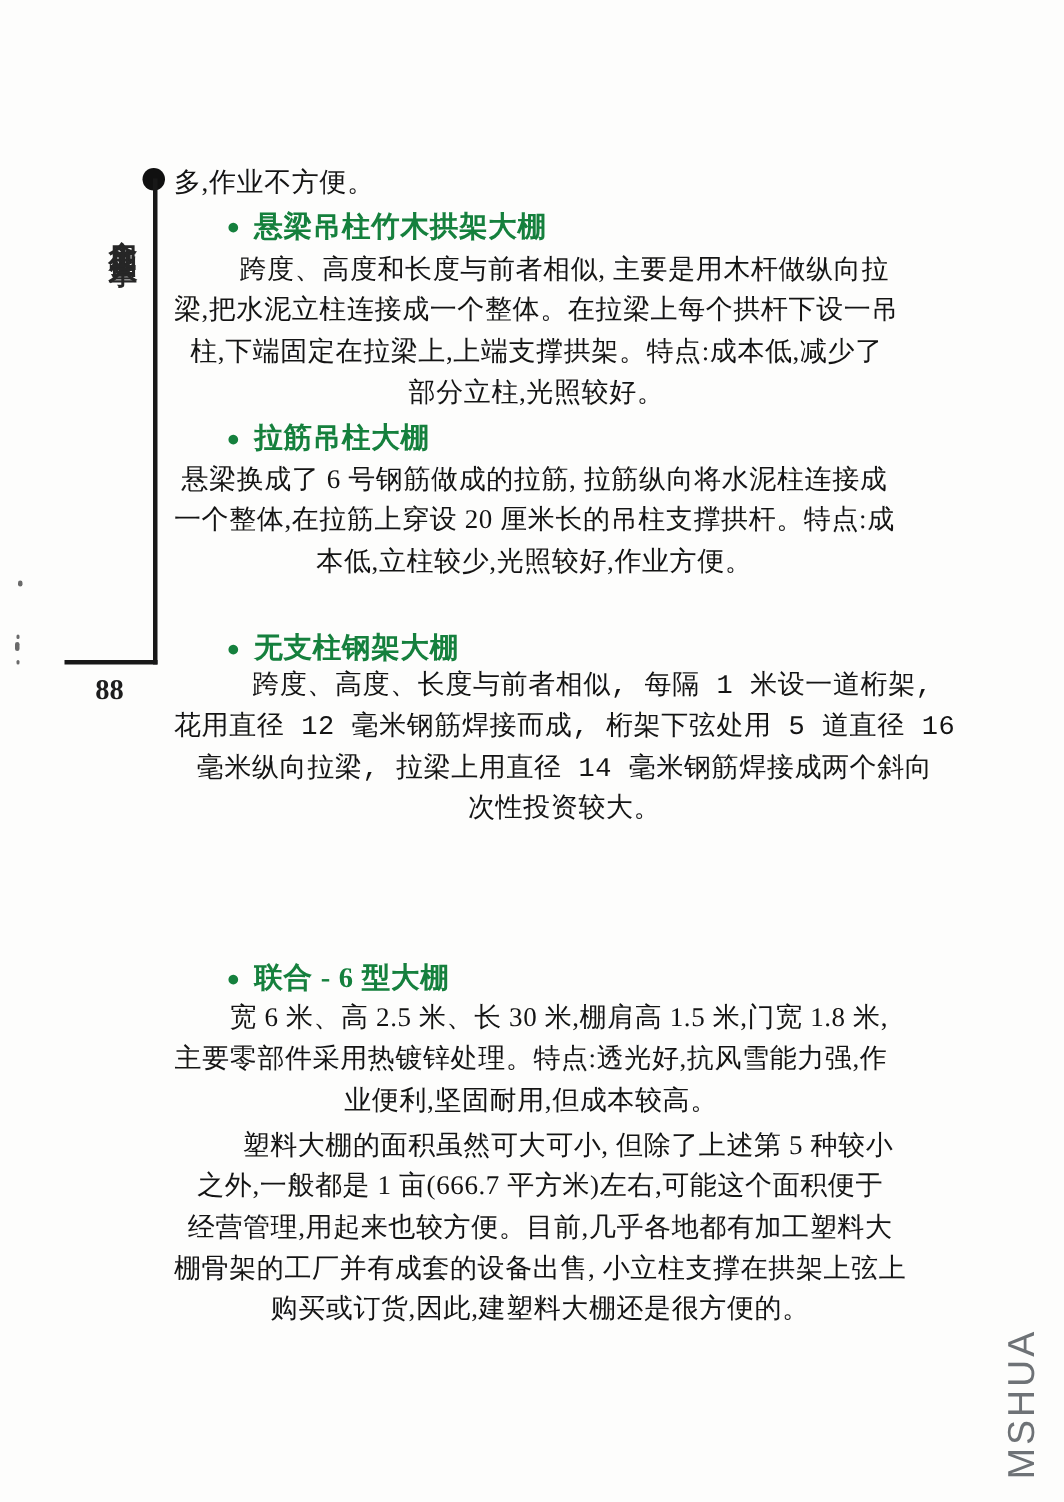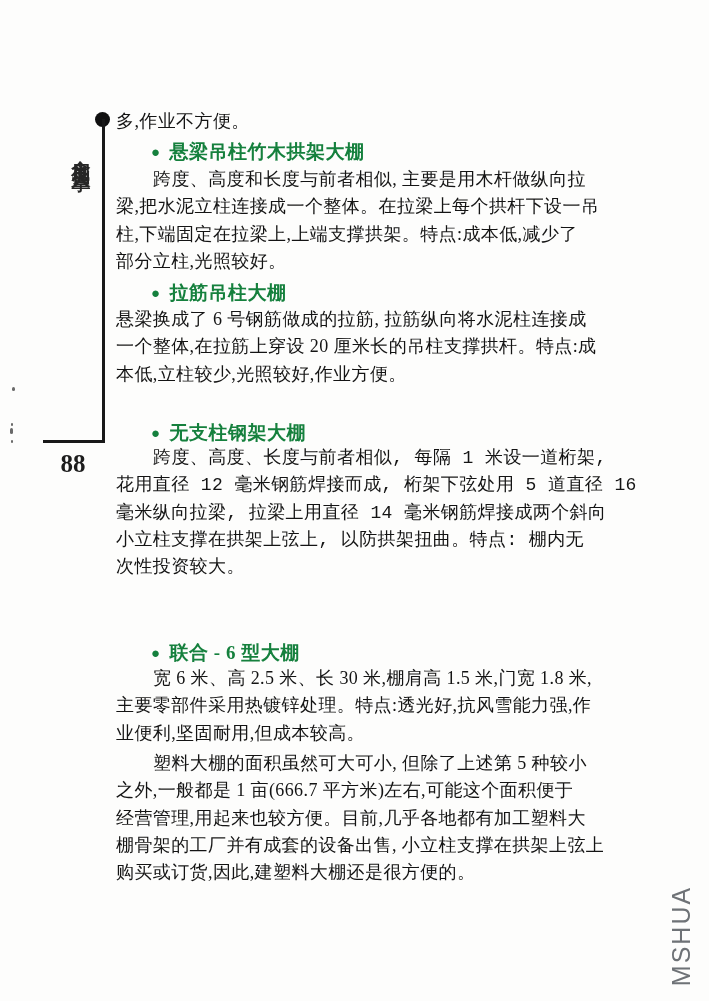--- a/index.html
+++ b/index.html
@@ -26,40 +26,40 @@
     background:#181818;
   }
   .side-title{
     position:absolute;left:68px;top:145px;
     writing-mode:vertical-rl;text-orientation:upright;
     font-size:19px;font-weight:600;letter-spacing:3px;color:#262626;
     white-space:nowrap;
   }
   .page-number{
     position:absolute;left:58px;top:450px;width:30px;text-align:center;
-    font-size:25px;font-weight:700;color:#1d1d1d;
+    font-size:19px;font-weight:700;color:#1d1d1d;
   }
 
   
   .speck{position:absolute;background:#6a6a6a;border-radius:2px;}
   .speck.s1{left:12px;top:387px;width:3px;height:4px;}
   .speck.s2{left:11px;top:423px;width:2px;height:3px;}
   .speck.s3{left:10px;top:428px;width:3px;height:6px;}
   .speck.s4{left:11px;top:440px;width:2px;height:3px;}
 
   
   .content{
     position:absolute;left:116px;top:0;width:496px;
     font-size:18px;line-height:27.3px;color:#141414;
     letter-spacing:0.4px;
   }
   .ln{height:27.3px;white-space:nowrap;}
   .ln.ind{text-indent:37px;}
   .intro{position:absolute;left:0;top:108px;font-family:Liberation Serif, serif;}
-  .para{position:absolute;left:0;}
+  .para{position:absolute;left:0;text-align:center;}
   .p1{top:166px;} .p2{top:306px;} .p3{top:445px;font-family:Liberation Mono, monospace;} .p4{top:665px;} .p5{top:750px;}
 
   .heading{
     position:absolute;left:35px;height:27.3px;line-height:27.3px;
     font-weight:700;font-size:19px;white-space:nowrap;color:#15803d;
     letter-spacing:0.5px;
   }
   .h1{top:138px;} .h2{top:279px;} .h3{top:419px;} .h4{top:639px;}
   .blt{font-size:15px;margin-right:9px;vertical-align:1px;}
 
@@ -111,21 +111,20 @@
       <div class="ln">本低,立柱较少,光照较好,作业方便。</div>
     </div>
 
     <div class="heading h3">
       <span class="blt">●</span><span>无支柱钢架大棚</span>
     </div>
     <div class="para p3">
       <div class="ln ind">跨度、高度、长度与前者相似, 每隔 1 米设一道桁架,</div>
       <div class="ln">花用直径 12 毫米钢筋焊接而成, 桁架下弦处用 5 道直径 16</div>
       <div class="ln">毫米纵向拉梁, 拉梁上用直径 14 毫米钢筋焊接成两个斜向</div>
-      <div class="ln">小立柱支撑在拱架上弦上, 以防拱架扭曲。特点: 棚内无</div>
       <div class="ln">次性投资较大。</div>
     </div>
 
     <div class="heading h4">
       <span class="blt">●</span><span>联合 - 6 型大棚</span>
     </div>
     <div class="para p4">
       <div class="ln ind">宽 6 米、高 2.5 米、长 30 米,棚肩高 1.5 米,门宽 1.8 米,</div>
       <div class="ln">主要零部件采用热镀锌处理。特点:透光好,抗风雪能力强,作</div>
       <div class="ln">业便利,坚固耐用,但成本较高。</div>

